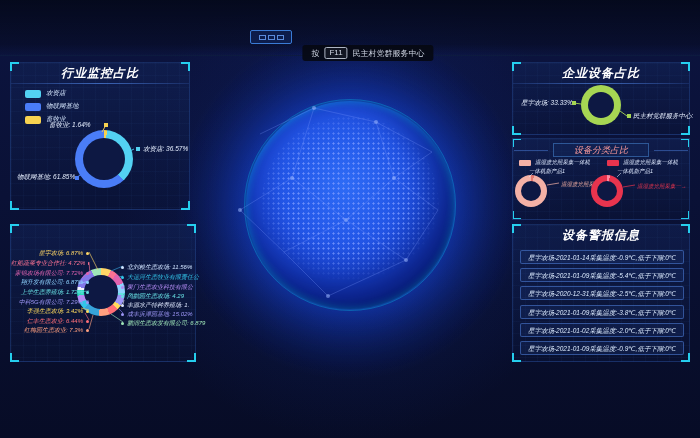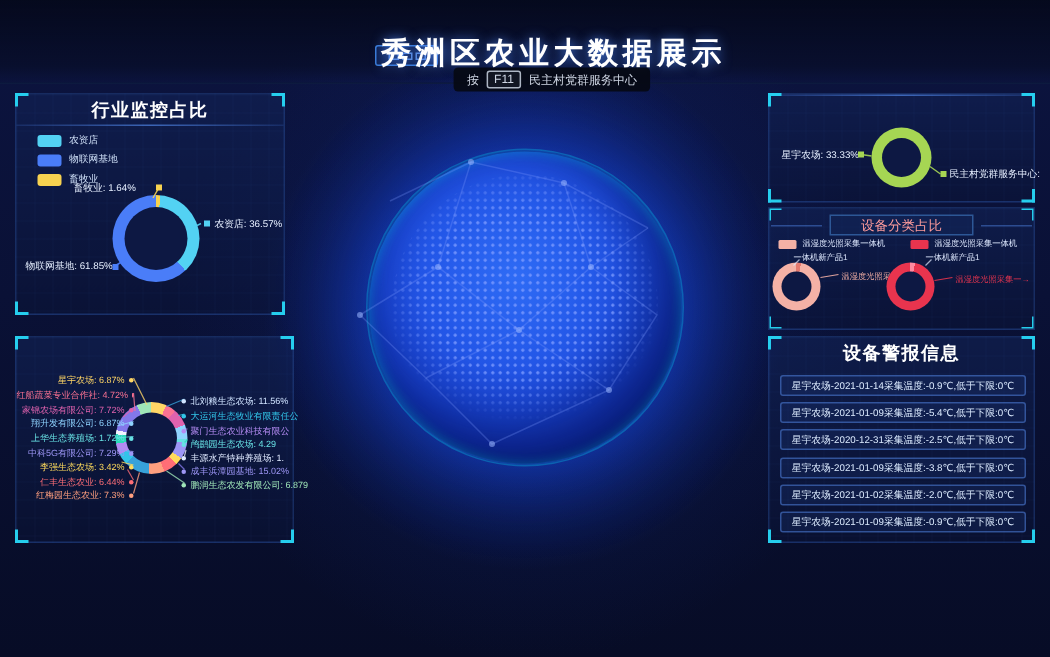--- a/index.html
+++ b/index.html
@@ -38,21 +38,21 @@
     background-size:5px 5px; opacity:.85;
     -webkit-mask-image:radial-gradient(ellipse 66% 60% at 49% 45%, #000 52%, rgba(0,0,0,0) 80%);
     mask-image:radial-gradient(ellipse 66% 60% at 49% 45%, #000 52%, rgba(0,0,0,0) 80%); }
   #mesh { position:absolute; left:218px; top:82px; }
   
   .panel { position:absolute; border:1px solid rgba(45,90,170,0.35);
     background:
       linear-gradient(rgba(70,110,190,0.05) 1px, rgba(0,0,0,0) 1px),
       linear-gradient(90deg, rgba(70,110,190,0.05) 1px, rgba(0,0,0,0) 1px),
       linear-gradient(180deg, rgba(18,36,88,0.55), rgba(10,20,55,0.45));
-    background-size:12px 12px,12px 12px,100% 100%; }
+    background-size:12px 12px,12px 12px,100% 100%;font-style:italic; }
   .panel i.c { position:absolute; width:9px; height:9px; border:0 solid #28e1ff; opacity:.9; }
   .panel i.tl { left:-1px; top:-1px; border-top-width:2px; border-left-width:2px; }
   .panel i.tr { right:-1px; top:-1px; border-top-width:2px; border-right-width:2px; }
   .panel i.bl { left:-1px; bottom:-1px; border-bottom-width:2px; border-left-width:2px; }
   .panel i.br { right:-1px; bottom:-1px; border-bottom-width:2px; border-right-width:2px; }
   .p-title { height:20px; line-height:20px; text-align:center; color:#ffffff;
     font-size:12px; font-weight:bold; letter-spacing:1px; }
   .p-div { height:1px; background:linear-gradient(90deg, rgba(80,140,255,0.15), rgba(90,150,255,0.6), rgba(80,140,255,0.15)); }
   #panel-industry   { left:10px;  top:62px;  width:180px; height:148px; }
   #panel-enterprise { left:10px;  top:224px; width:186px; height:138px; }
@@ -120,21 +120,20 @@
         <circle cx="110" cy="214" r="2"></circle>
     </g>
   </svg>
 
   <div id="top-band"></div>
   <div class="logo-badge">
       <b></b>
       <b></b>
       <b></b>
     </div>
-  <div class="page-title">秀洲区农业大数据展示</div>
   <div class="hint-bar">
     <span>按</span>
     <span class="hint-key">F11</span>
     <span>民主村党群服务中心</span>
   </div>
 
   <div class="panel" id="panel-industry">
     <i class="c tl"></i>
       <i class="c tr"></i>
       <i class="c bl"></i>
@@ -263,20 +262,21 @@
         <i class="dot" style="background: rgb(159, 230, 184);"></i>
         <span style="color: rgb(159, 230, 184);">鹏润生态农发有限公司: 6.879</span>
       </div>
   </div>
 
   <div class="panel" id="panel-equipment">
     <i class="c tl"></i>
       <i class="c tr"></i>
       <i class="c bl"></i>
       <i class="c br"></i>
+    <div class="p-title">企业设备占比</div>
     <div class="p-div"></div>
     <div class="donut" style="left: 68px; top: 22px; width: 40px; height: 40px; background: conic-gradient(rgb(166, 214, 83) 0deg, rgb(166, 214, 83) 360deg);">
       <div class="hole" style="left:7px;top:7px;width:26px;height:26px"></div>
     </div>
     <svg class="leads" width="178" height="73">
       <polyline points="68,41 61,40" stroke="#a6d653" fill="none" stroke-width="1" stroke-opacity="0.9"></polyline>
       <polyline points="107,48 114,53" stroke="#a6d653" fill="none" stroke-width="1" stroke-opacity="0.9"></polyline>
     </svg>
     <div class="co" style="left:8px;top:36px">星宇农场: 33.33%</div>
     <i class="sqdot" style="left:59px;top:38px;background:#a6d653"></i>

